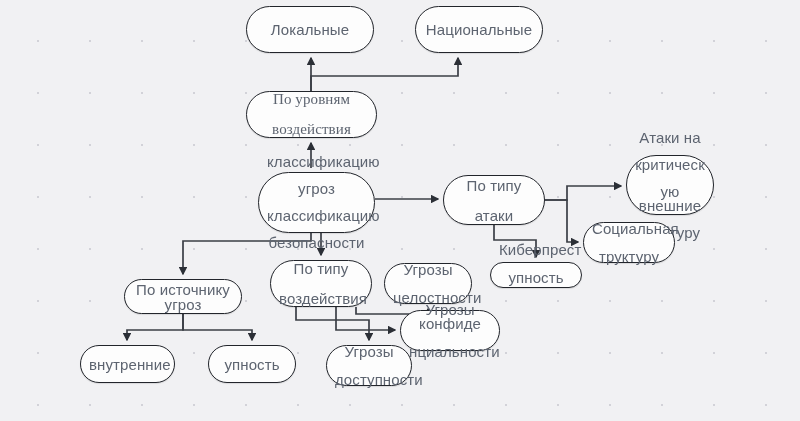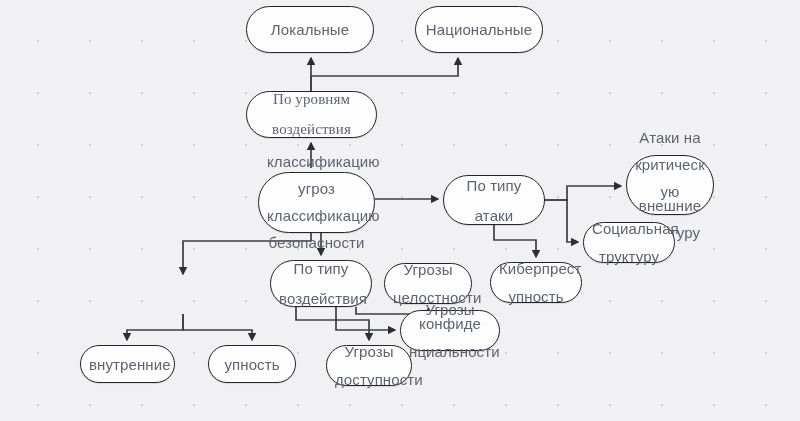--- a/index.html
+++ b/index.html
@@ -132,41 +132,44 @@
     </span>
   </div>
 
   <div class="node" style="left:583px; top:222px; width:92px; height:41px; line-height:14px;justify-content:flex-end;">
     <span>
       <span>Социальная</span><br>
       <span>труктуру</span>
     </span>
   </div>
 
-  <div class="node" style="left:490px; top:262px; width:92px; height:41px; line-height:14px;">
+  <div class="node" style="left:490px; top:262px; width:92px; height:26px; line-height:14px;align-items:flex-end;">
     <span>
       <span>Киберпрест</span><br>
       <span>упность</span>
     </span>
   </div>
 
   <div class="node" style="left:384px; top:263px; width:88px; height:41px; line-height:14px;">
     <span>
       <span>Угрозы</span><br>
       <span>целостности</span>
     </span>
   </div>
 
   <div class="node" style="left:270px; top:260px; width:102px; height:47px;">
     <span>
       <span>По типу</span><br>
       <span>воздействия</span>
     </span>
   </div>
 
+  <div class="node" style="left:124px; top:279px; width:118px; height:35px;">
+    <span>По источнику угроз</span>
+  </div>
 
   <div class="node" style="left:400px; top:310px; width:100px; height:41px; line-height:14px;">
     <span>
       <span>Угрозы конфиде</span><br>
       <span>нциальности</span>
     </span>
   </div>
 
   <div class="node" style="left:326px; top:345px; width:86px; height:41px; line-height:14px;">
     <span>

